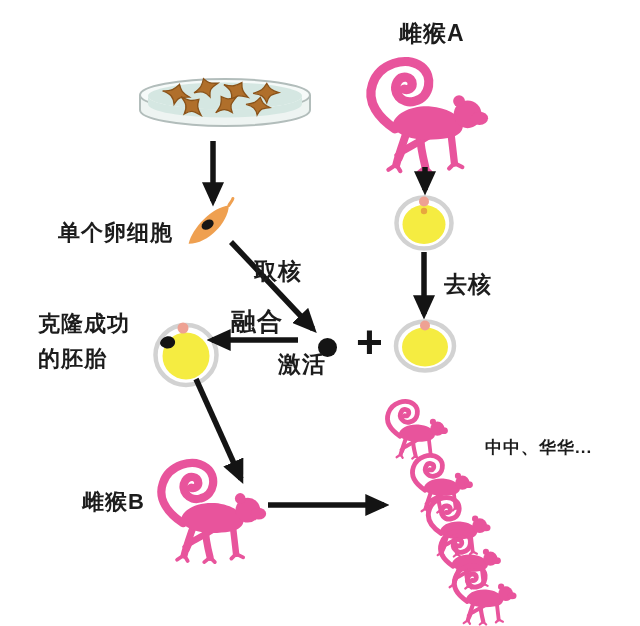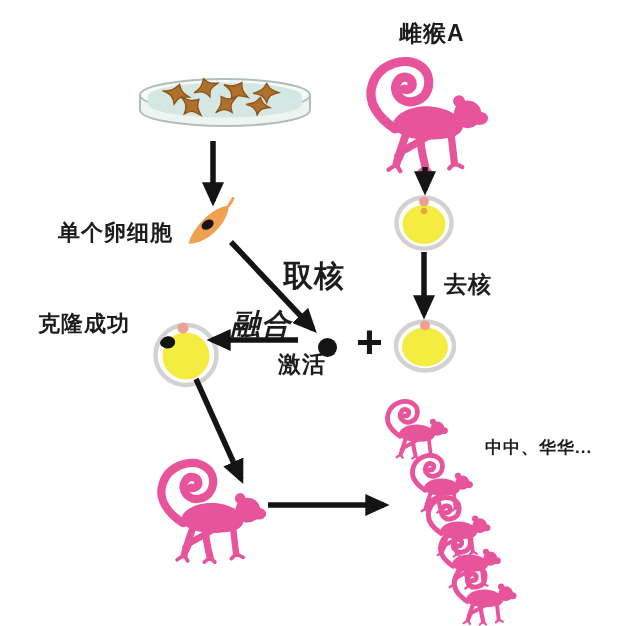--- a/index.html
+++ b/index.html
@@ -5,24 +5,24 @@
   html,body{margin:0;padding:0;background:#ffffff;}
   .canvas{
     position:relative;width:640px;height:626px;background:#ffffff;overflow:hidden;
     font-family:"Liberation Sans","DejaVu Sans",sans-serif;
   }
   .layer{position:absolute;left:0;top:0;}
   .lbl{position:absolute;color:#1c1c1c;font-weight:600;white-space:nowrap;letter-spacing:1px;}
   .lbl-somatic-culture{left:150px;top:20px;font-size:23px;}
   .lbl-monkey-a{left:399px;top:18px;font-size:23px;text-align:right;}
   .lbl-single-somatic{left:58px;top:218px;font-size:22px;}
-  .lbl-extract{left:283px;top:256px;font-size:30px;}
+  .lbl-extract{left:254px;top:256px;font-size:23px;}
   .lbl-single-egg{left:460px;top:215px;font-size:22px;}
   .lbl-remove{left:444px;top:269px;font-size:23px;}
-  .lbl-fusion{left:231px;top:305px;font-size:29px;font-style:italic;}
+  .lbl-fusion{left:231px;top:305px;font-size:25px;}
   .lbl-activate{left:234px;top:349px;font-size:23px;margin-left:44px;}
   .lbl-embryo{left:38px;top:306px;width:118px;font-size:22px;line-height:35px;}
   .lbl-monkey-b{left:82px;top:487px;font-size:22px;}
   .lbl-clones{left:485px;top:432px;font-size:17px;line-height:31px;}
   .plus{position:absolute;left:356px;top:319px;font-size:46px;font-weight:bold;color:#161616;line-height:1;}
   .nucleus-dot{position:absolute;left:318px;top:338px;width:19px;height:19px;border-radius:50%;background:#141414;}
   .watermark{
     position:absolute;left:426px;top:589px;font-size:24px;font-weight:bold;letter-spacing:1px;
     color:rgba(205,85,85,0.85);
     text-shadow:-1px -1px 0 #ffffff,1px -1px 0 #ffffff,-1px 1px 0 #ffffff,1px 1px 0 #ffffff,0 0 4px #ffffff;
@@ -126,19 +126,21 @@
   <div class="plus">+</div>
 
   <div class="lbl lbl-monkey-a">雌猴A</div>
   <div class="lbl lbl-single-somatic">单个卵细胞</div>
   <div class="lbl lbl-extract">取核</div>
   <div class="lbl lbl-remove">去核</div>
   <div class="lbl lbl-fusion">融合</div>
   <div class="lbl lbl-activate">激活</div>
   <div class="lbl lbl-embryo">
     <div>克隆成功</div>
+    <div>的胚胎</div>
   </div>
+  <div class="lbl lbl-monkey-b">雌猴B</div>
   <div class="lbl lbl-clones">
     <div>中中、华华...</div>
   </div>
 
 
 </div>
 
 </body></html>

